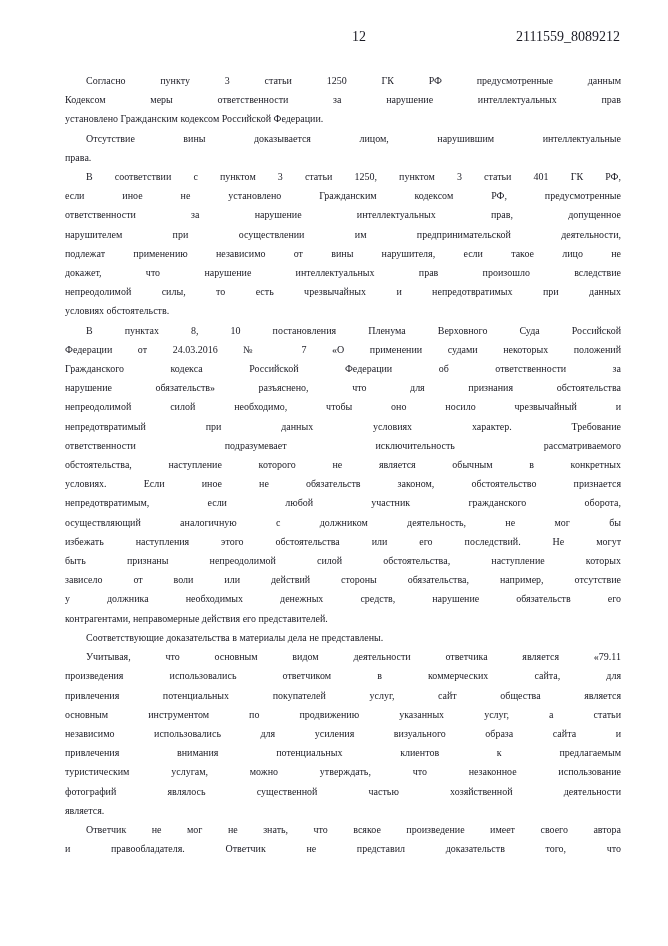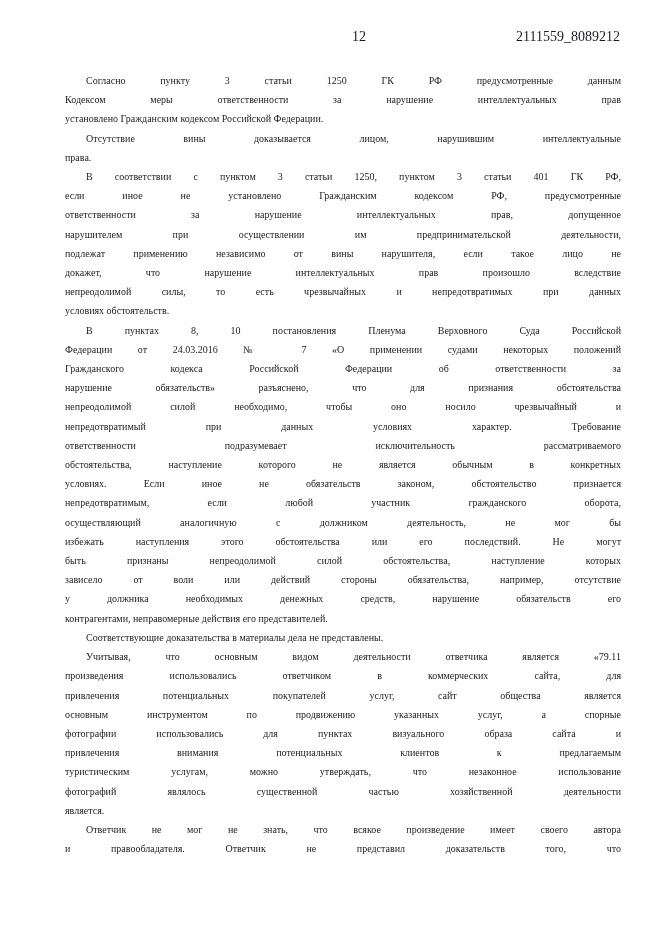--- a/index.html
+++ b/index.html
@@ -101,22 +101,22 @@
         <div class="line">у должника необходимых денежных средств, нарушение обязательств его</div>
         <div class="line last">контрагентами, неправомерные действия его представителей.</div>
       </div>
       <div class="paragraph">
         <div class="line first last">Соответствующие доказательства в материалы дела не представлены.</div>
       </div>
       <div class="paragraph">
         <div class="line first">Учитывая, что основным видом деятельности ответчика является «79.11</div>
         <div class="line">произведения использовались ответчиком в коммерческих сайта, для</div>
         <div class="line">привлечения потенциальных покупателей услуг, сайт общества является</div>
-        <div class="line">основным инструментом по продвижению указанных услуг, а спорные</div>
-        <div class="line">фотографии использовались для пунктах визуального образа сайта и</div>
+        <div class="line">основным инструментом по продвижению указанных услуг, а статьи</div>
+        <div class="line">независимо использовались для усиления визуального образа сайта и</div>
         <div class="line">привлечения внимания потенциальных клиентов к предлагаемым</div>
         <div class="line">туристическим услугам, можно утверждать, что незаконное использование</div>
         <div class="line">фотографий являлось существенной частью хозяйственной деятельности</div>
         <div class="line last">является.</div>
       </div>
       <div class="paragraph">
         <div class="line first">Ответчик не мог не знать, что всякое произведение имеет своего автора</div>
         <div class="line">и правообладателя. Ответчик не представил доказательств того, что</div>
       </div>
     </div>

